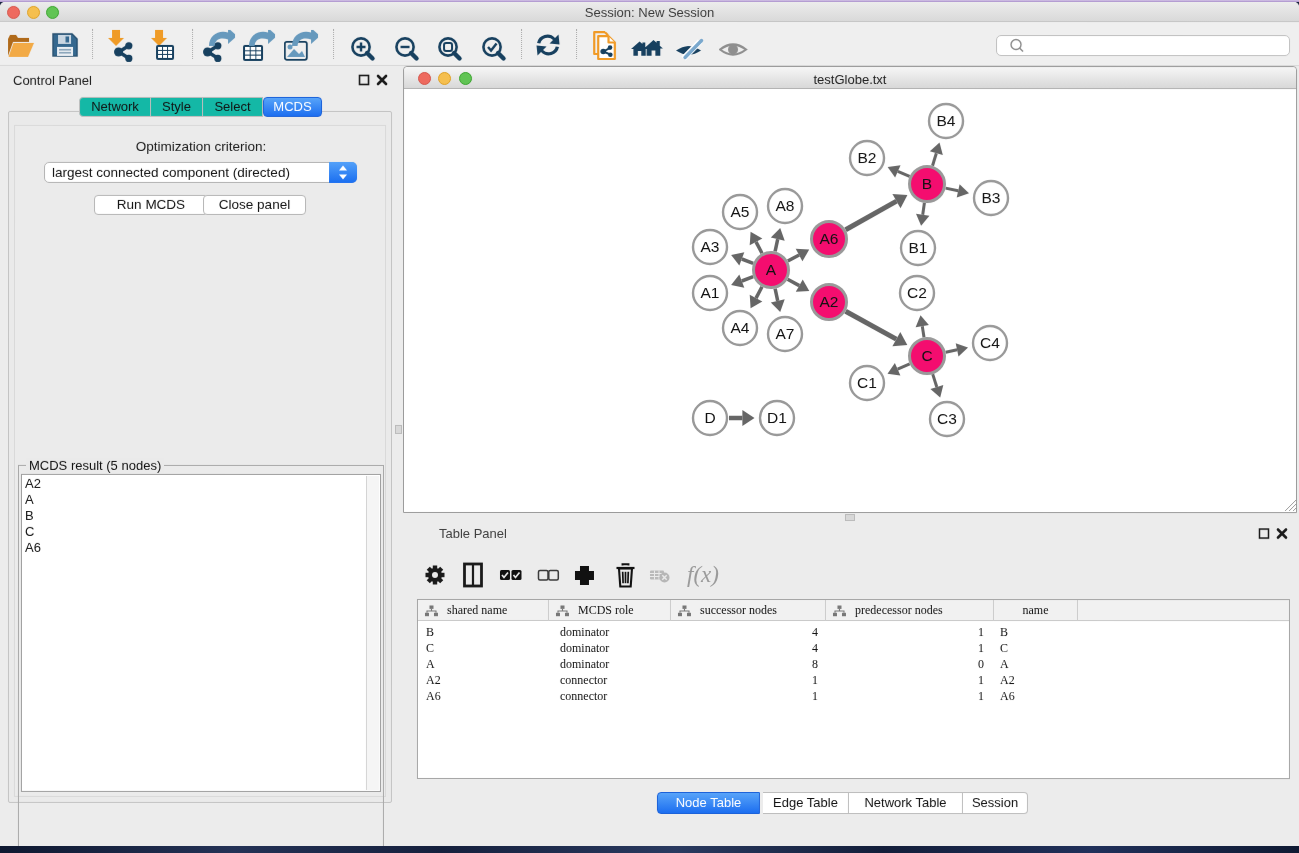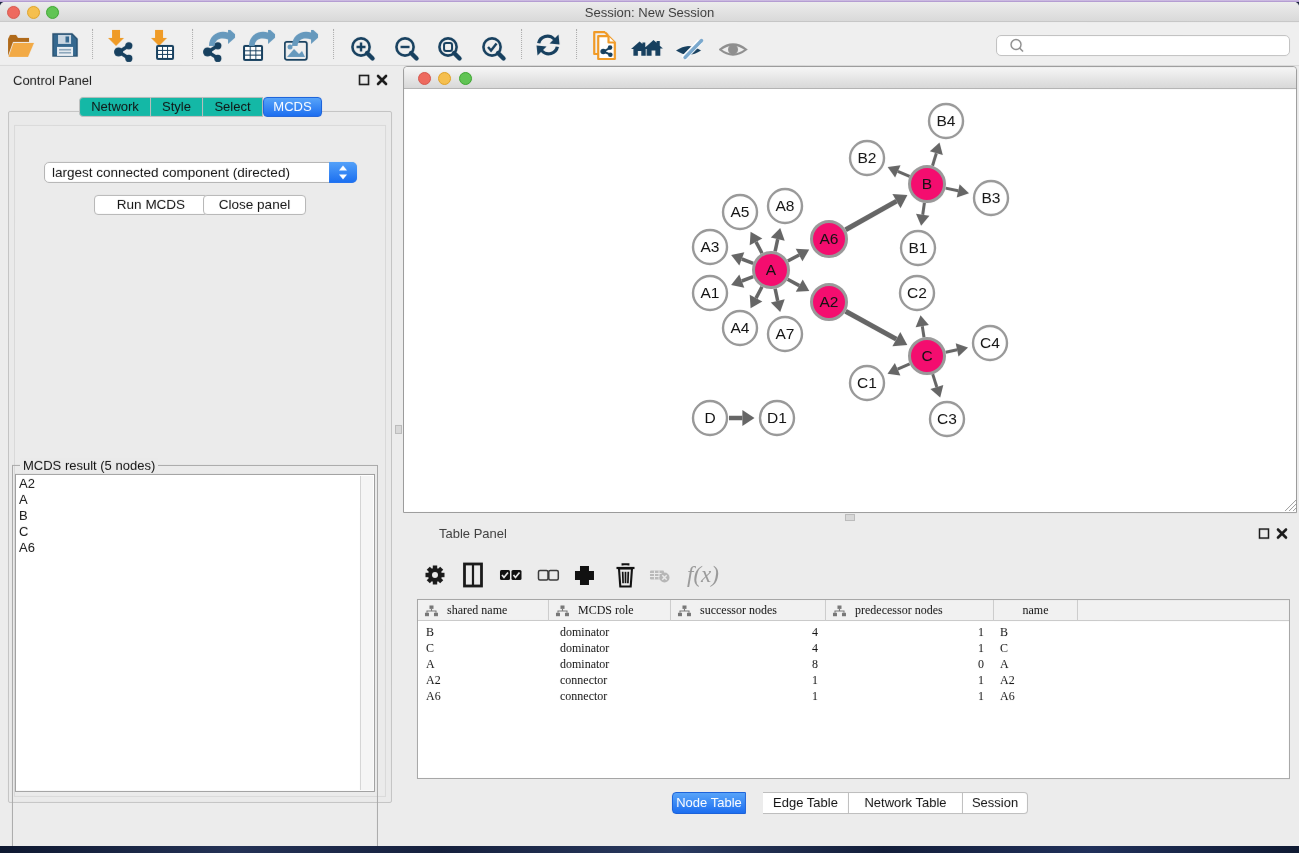--- a/index.html
+++ b/index.html
@@ -16,21 +16,21 @@
 
 #cp { position:absolute; left:0; top:64px; width:403px; height:754px; background:#ececec; }
 #cp .hdr { position:absolute; left:13px; top:7px; font-size:13px; color:#1a1a1a; }
 .tab { position:absolute; top:31px; z-index:3; height:20px; background:#14b8a6; border:1px solid #bdbdbd; font-size:13px; color:#111; text-align:center; line-height:18px; }
 .cpbox { position:absolute; left:8px; top:45px; width:384px; height:692px; border:1px solid #c3c3c3; border-radius:2px; background:#eaeaea; }
 .cpinner { position:absolute; left:5px; top:13px; width:372px; height:672px; border:1px solid #d9d9d9; background:#ebebeb; }
 #optlabel { position:absolute; left:0; top:27px; width:384px; text-align:center; font-size:13.5px; color:#1a1a1a; }
 #combo { position:absolute; left:35px; top:50px; width:313px; height:21px; background:#fff; border:1px solid #b3b3b3; border-radius:5px; font-size:13.5px; color:#111; line-height:19px; padding-left:7px; }
 #combostep { position:absolute; left:320px; top:50px; width:28px; height:21px; border-radius:0 5px 5px 0; background:linear-gradient(#53a1f9,#1a6ef0); }
 .btn { position:absolute; top:83px; height:20px; background:#fff; border:1px solid #b6b6b6; border-radius:4px; font-size:13.5px; color:#111; text-align:center; line-height:18px; }
-#fieldset { position:absolute; left:3px; top:353px; width:366px; height:382px; border:1px solid #a9a9a9;text-decoration:underline; }
+#fieldset { position:absolute; left:9px; top:353px; width:366px; height:382px; border:1px solid #a9a9a9;text-decoration:underline; }
 #fieldlegend { position:absolute; left:7px; top:-8px; background:#eaeaea; padding:0 3px; font-size:13px; color:#111; }
 #mlist { position:absolute; left:2px; top:8px; width:360px; height:318px; padding-top:1px; background:#fff; border:1px solid #9f9f9f; font-size:13px; color:#111; }
 #mlist .li { padding-left:3px; height:16px; line-height:16px; }
 #mscroll { position:absolute; right:1px; top:1px; width:13px; height:314px; background:#f5f5f5; border-left:1px solid #d4d4d4; }
 
 #frame { position:absolute; left:403px; top:64px; width:894px; height:447px; background:#fff; border:1px solid #9b9b9b; border-radius:4px 4px 0 0; }
 #ftitle { position:absolute; left:0; top:0; width:100%; height:22px; background:linear-gradient(#f6f6f6,#d8d8d8); border-bottom:1px solid #b2b2b2; border-radius:4px 4px 0 0; }
 #ftitle .title { position:absolute; width:100%; text-align:center; top:5px; font-size:13px; color:#222; }
 
 #tp { position:absolute; left:403px; top:520px; width:896px; height:298px; background:#ececec; }
@@ -216,20 +216,21 @@
     <svg class="abs" style="left:358px;top:8px" width="34" height="13">
 <rect x="1.5" y="1.5" width="9" height="9" fill="none" stroke="#1a1a1a" stroke-width="1.6"></rect>
 <path d="M20 2 L28 10 M28 2 L20 10" stroke="#1a1a1a" stroke-width="2.6" stroke-linecap="round"></path>
       </svg>
     <div class="tab" style="left:79px;width:72px;border-radius:4px 0 0 4px;">Network</div>
     <div class="tab" style="left:151px;width:52px;border-left:none;">Style</div>
     <div class="tab" style="left:203px;width:60px;border-left:none;">Select</div>
     <div class="tab bluesel" style="left:263px;width:59px;border-radius:4px;">MCDS</div>
     <div class="cpbox">
       <div class="cpinner"></div>
+      <div id="optlabel">Optimization criterion:</div>
       <div id="combo">largest connected component (directed)</div>
       <div id="combostep"><svg width="28" height="21">
             <path d="M14 3.5 L18 8.5 L10 8.5 Z" fill="#fff"></path>
             <path d="M14 17.5 L18 12.5 L10 12.5 Z" fill="#fff"></path>
           </svg></div>
       <div class="btn" style="left:85px;width:114px;">Run MCDS</div>
       <div class="btn" style="left:194px;width:103px;">Close panel</div>
       <div id="fieldset">
         <div id="fieldlegend">MCDS result (5 nodes)</div>
         <div id="mlist">
@@ -241,20 +242,21 @@
           <div id="mscroll"></div>
         </div>
       </div>
     </div>
   </div>
   <div id="frame">
     <div id="ftitle">
       <div class="tl" style="left:14px;top:5px;background:#ee6a5f;border:0.5px solid #d5544a;"></div>
       <div class="tl" style="left:34px;top:5px;background:#f5bf4f;border:0.5px solid #dfa023;"></div>
       <div class="tl" style="left:55px;top:5px;background:#61c454;border:0.5px solid #3aa32e;"></div>
+      <div class="title">testGlobe.txt</div>
     </div>
     <svg width="892" height="421" style="position:absolute;left:0;top:22px" font-family="Liberation Sans, sans-serif">
         <line x1="349.2" y1="187.7" x2="337.8" y2="192.0" stroke="#666" stroke-width="3.5"></line>
         <polygon points="327.1,196.1 335.3,185.4 340.3,198.7" fill="#666"></polygon>
         <line x1="349.2" y1="174.3" x2="337.8" y2="170.0" stroke="#666" stroke-width="3.5"></line>
         <polygon points="327.1,165.9 340.3,163.3 335.3,176.6" fill="#666"></polygon>
         <line x1="358.0" y1="197.8" x2="352.0" y2="209.1" stroke="#666" stroke-width="3.5"></line>
         <polygon points="346.6,219.2 345.7,205.7 358.3,212.4" fill="#666"></polygon>
         <line x1="358.0" y1="164.2" x2="352.0" y2="152.9" stroke="#666" stroke-width="3.5"></line>
         <polygon points="346.6,142.8 358.3,149.6 345.7,156.3" fill="#666"></polygon>
@@ -455,20 +457,20 @@
         <div class="trow" style="left:142px;top:72px;width:110px;">connector</div>
         <div class="trow" style="left:253px;top:72px;width:147px;text-align:right;">1</div>
         <div class="trow" style="left:408px;top:72px;width:158px;text-align:right;">1</div>
         <div class="trow" style="left:582px;top:72px;width:80px;">A2</div>
         <div class="trow" style="left:8px;top:88px;width:120px;">A6</div>
         <div class="trow" style="left:142px;top:88px;width:110px;">connector</div>
         <div class="trow" style="left:253px;top:88px;width:147px;text-align:right;">1</div>
         <div class="trow" style="left:408px;top:88px;width:158px;text-align:right;">1</div>
         <div class="trow" style="left:582px;top:88px;width:80px;">A6</div>
     </div>
-    <div class="btab bluesel" style="left:269px;width:74px;border-radius:4px 0 0 4px;">Node Table</div>
+    <div class="btab bluesel" style="left:254px;width:103px;border-radius:4px 0 0 4px;">Node Table</div>
     <div class="btab" style="left:360px;width:86px;border-left:none;">Edge Table</div>
     <div class="btab" style="left:446px;width:114px;border-left:none;">Network Table</div>
     <div class="btab" style="left:560px;width:65px;border-radius:0 4px 4px 0;border-left:none;">Session</div>
   </div>
 </div>
 
 <div class="abs" style="left:0;top:846px;width:1299px;height:7px;background:linear-gradient(90deg,#0e1830,#243256 18%,#15203d 34%,#2a3a60 52%,#131e3a 68%,#20305a 84%,#0f1a33);"></div>
 
 </body></html>

